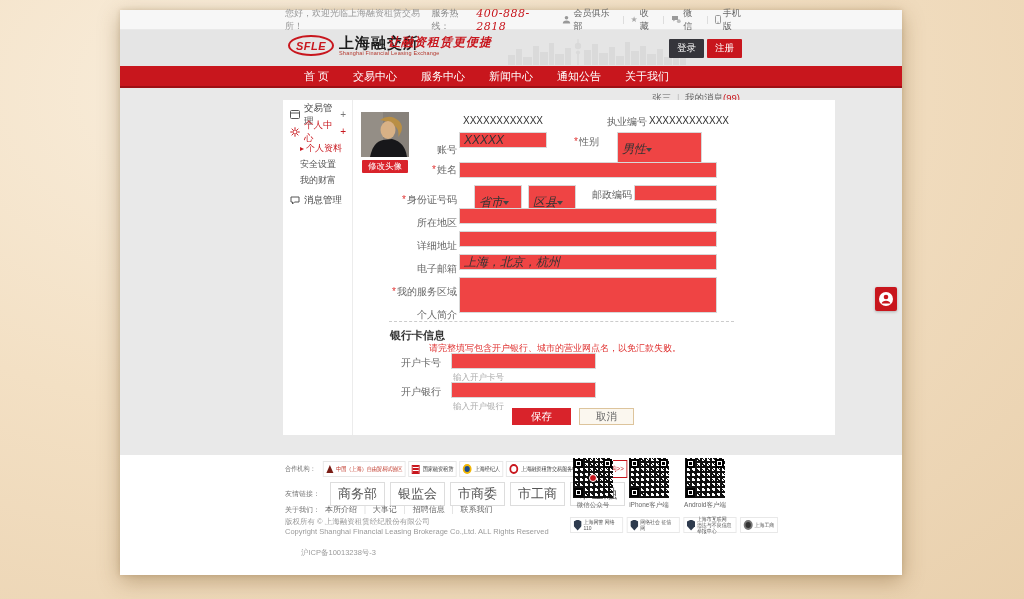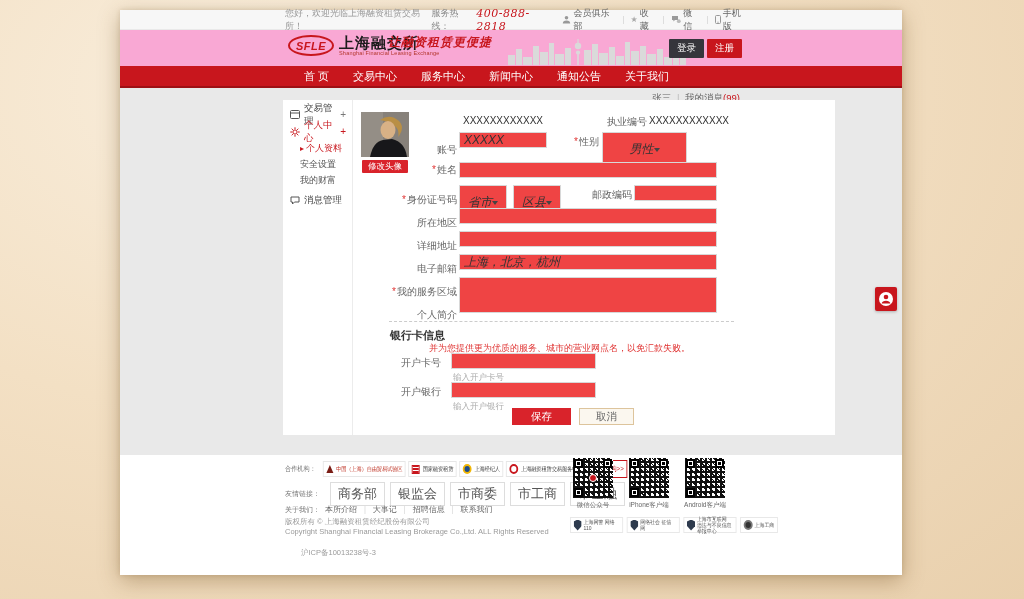--- a/index.html
+++ b/index.html
@@ -17,21 +17,21 @@
   .topbar-inner { flex:1; margin:0 154px 0 165px; display:flex; align-items:center; font-size:9px; color:#999; }
   .top-right { margin-left:auto; display:flex; align-items:center; gap:7px; color:#666; }
   .hotline { color:#888; display:flex; align-items:center; }
   .hot-num { color:#c8161d; font-family:"DejaVu Serif",serif; font-style:italic; font-size:11px; margin-left:2px; letter-spacing:.5px; }
   .tlink { display:flex; align-items:center; gap:2px; cursor:pointer; }
   .tlink svg { display:block; }
   .vd { width:1px; height:8px; background:#ddd; }
   .star-ic { color:#aaa; font-size:8px; line-height:8px; }
 
   
-  .header { height:36px; position:relative; background:#f9a8d4; }
+  .header { height:36px; position:relative; background:#e5e5e5; }
   .logo { position:absolute; left:168px; top:5px; display:flex; align-items:center; }
   .oval { width:46px; height:21px; border:2px solid #c8161d; border-radius:50%; color:#c8161d;
           font-weight:bold; font-style:italic; font-size:11px; display:flex; align-items:center; justify-content:center; letter-spacing:.5px; }
   .ltxt { margin-left:5px; display:flex; flex-direction:column; line-height:1; }
   .ltxt b { font-size:15px; color:#1c1c1c; letter-spacing:1px; }
   .ltxt i { font-style:normal; font-size:5.5px; color:#b2352a; margin-top:1px; letter-spacing:.2px; white-space:nowrap; }
   .slogan { position:absolute; left:268px; top:4px; color:#c8161d; font-size:12px; font-style:italic; font-weight:bold;
             font-family:"DejaVu Serif",serif; letter-spacing:1px; }
   .skyline { position:absolute; left:388px; top:7px; }
   .auth { position:absolute; right:160px; top:9px; display:flex; gap:3px; }
@@ -63,21 +63,21 @@
 
   
   .main { flex:1; position:relative; font-size:10px; }
   .lab { position:absolute; left:0; width:104px; text-align:right; color:#666;margin-top:28px; }
   .blab { position:absolute; left:0; width:88px; text-align:right; color:#666; }
   .rlab { position:absolute; text-align:right; color:#666; }
   .star { color:#e03433; font-style:normal; margin-right:1px; }
   .val { position:absolute; color:#333; }
   .inp, .sel, .ta { position:absolute; height:16px; border:1px solid #d8d8d8; background:#ef4444; font-size:12px; color:#333;font-style:italic; }
   .inp { padding:0 4px; font-family:"Liberation Sans","DejaVu Sans",sans-serif; }
-  .sel { display:flex; align-items:center; justify-content:center; padding:16px 4px; cursor:pointer; }
+  .sel { display:flex; align-items:center; justify-content:flex-start; padding:16px 4px; cursor:pointer;margin-left:15px; }
   .caret { width:0; height:0; border:3px solid transparent; border-top:4px solid #444; margin-top:4px; }
   .ta { height:36px; resize:none; padding:2px 4px; font-family:"Liberation Sans","DejaVu Sans",sans-serif; }
   .avatar { position:absolute; left:8px; top:12px; width:48px; height:45px; overflow:hidden; }
   .chg { position:absolute; left:9px; top:60px; width:46px; height:13px; background:#d9232b; color:#fff; border:0;
          font-size:8.5px; cursor:pointer; border-radius:1px; }
   .hintline { position:absolute; left:76px; top:53px; font-size:9px; color:#555; }
   .dash { position:absolute; left:36px; top:221px; width:345px; border-top:1px dashed #ccc; }
   .btitle { position:absolute; left:37px; top:228px; font-size:11px; font-weight:bold; color:#333; }
   .bnote { position:absolute; left:76px; top:242px; font-size:9px; color:#e03433; }
   .hint-sm { position:absolute; left:100px; font-size:8.5px; color:#aaa; }
@@ -337,21 +337,21 @@
         <input class="inp" style="left: 106px; top: 131px; width: 258px;">
 
         <span class="lab" style="top:157px"><i class="star">*</i><span>我的服务区域</span></span>
         <input class="inp" style="left: 106px; top: 154px; width: 258px;" value="上海，北京，杭州">
 
         <span class="lab" style="top:180px">个人简介</span>
         <textarea class="ta" style="left: 106px; top: 177px; width: 258px;"></textarea>
 
         <div class="dash"></div>
         <div class="btitle">银行卡信息</div>
-        <div class="bnote">并为您提供更为优质的服务、城市的营业网点名，以免汇款失败。</div>
+        <div class="bnote">请完整填写包含开户银行、城市的营业网点名，以免汇款失败。</div>
 
         <span class="blab" style="top:256px">开户卡号</span>
         <input class="inp" style="left: 98px; top: 253px; width: 145px;">
         <span class="hint-sm" style="top:272px">输入开户卡号</span>
 
         <span class="blab" style="top:285px">开户银行</span>
         <input class="inp" style="left: 98px; top: 282px; width: 145px;">
         <span class="hint-sm" style="top:301px">输入开户银行</span>
 
         <button class="b-save">保存</button>

